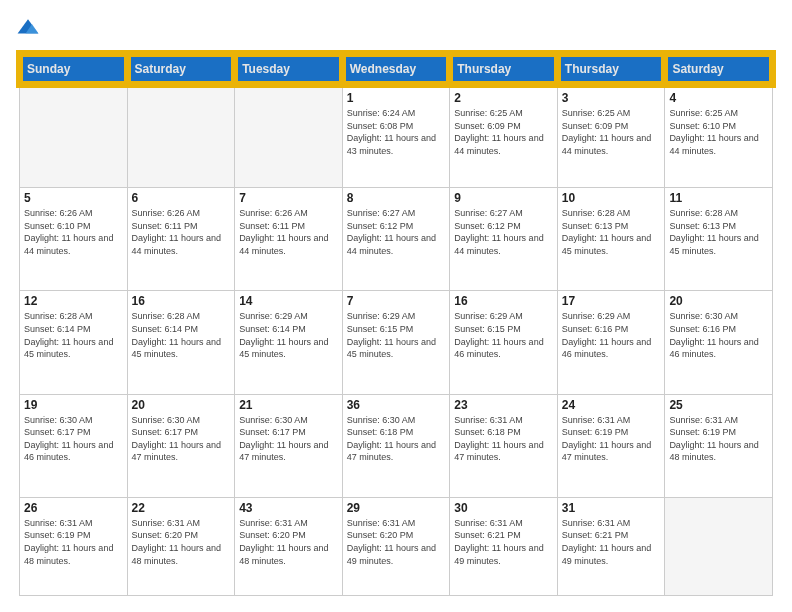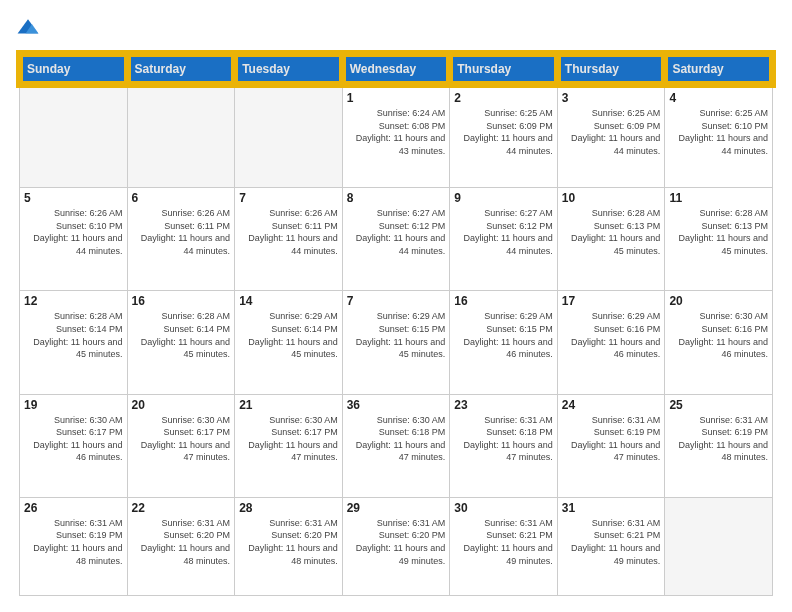--- a/index.html
+++ b/index.html
@@ -90,21 +90,20 @@
     .day-number {
       font-size: 12px;
       font-weight: bold;
       color: #222;
       margin-bottom: 2px;
     }
     .day-info {
       font-size: 9px;
       color: #444;
       line-height: 1.4;
-      text-align: right;
     }
     .last-row td {
       height: 78px;
       margin-top: 20px;
     }
   </style>
 </head>
 <body>
 
 <div class="page">
@@ -252,21 +251,21 @@
         <tr class="last-row">
           <td>
             <div class="day-number">26</div>
             <div class="day-info">Sunrise: 6:31 AM<br>Sunset: 6:19 PM<br>Daylight: 11 hours and 48 minutes.</div>
           </td>
           <td>
             <div class="day-number">22</div>
             <div class="day-info">Sunrise: 6:31 AM<br>Sunset: 6:20 PM<br>Daylight: 11 hours and 48 minutes.</div>
           </td>
           <td>
-            <div class="day-number">28</div>
+            <div class="day-number">43</div>
             <div class="day-info">Sunrise: 6:31 AM<br>Sunset: 6:20 PM<br>Daylight: 11 hours and 48 minutes.</div>
           </td>
           <td>
             <div class="day-number">29</div>
             <div class="day-info">Sunrise: 6:31 AM<br>Sunset: 6:20 PM<br>Daylight: 11 hours and 49 minutes.</div>
           </td>
           <td>
             <div class="day-number">30</div>
             <div class="day-info">Sunrise: 6:31 AM<br>Sunset: 6:21 PM<br>Daylight: 11 hours and 49 minutes.</div>
           </td>

